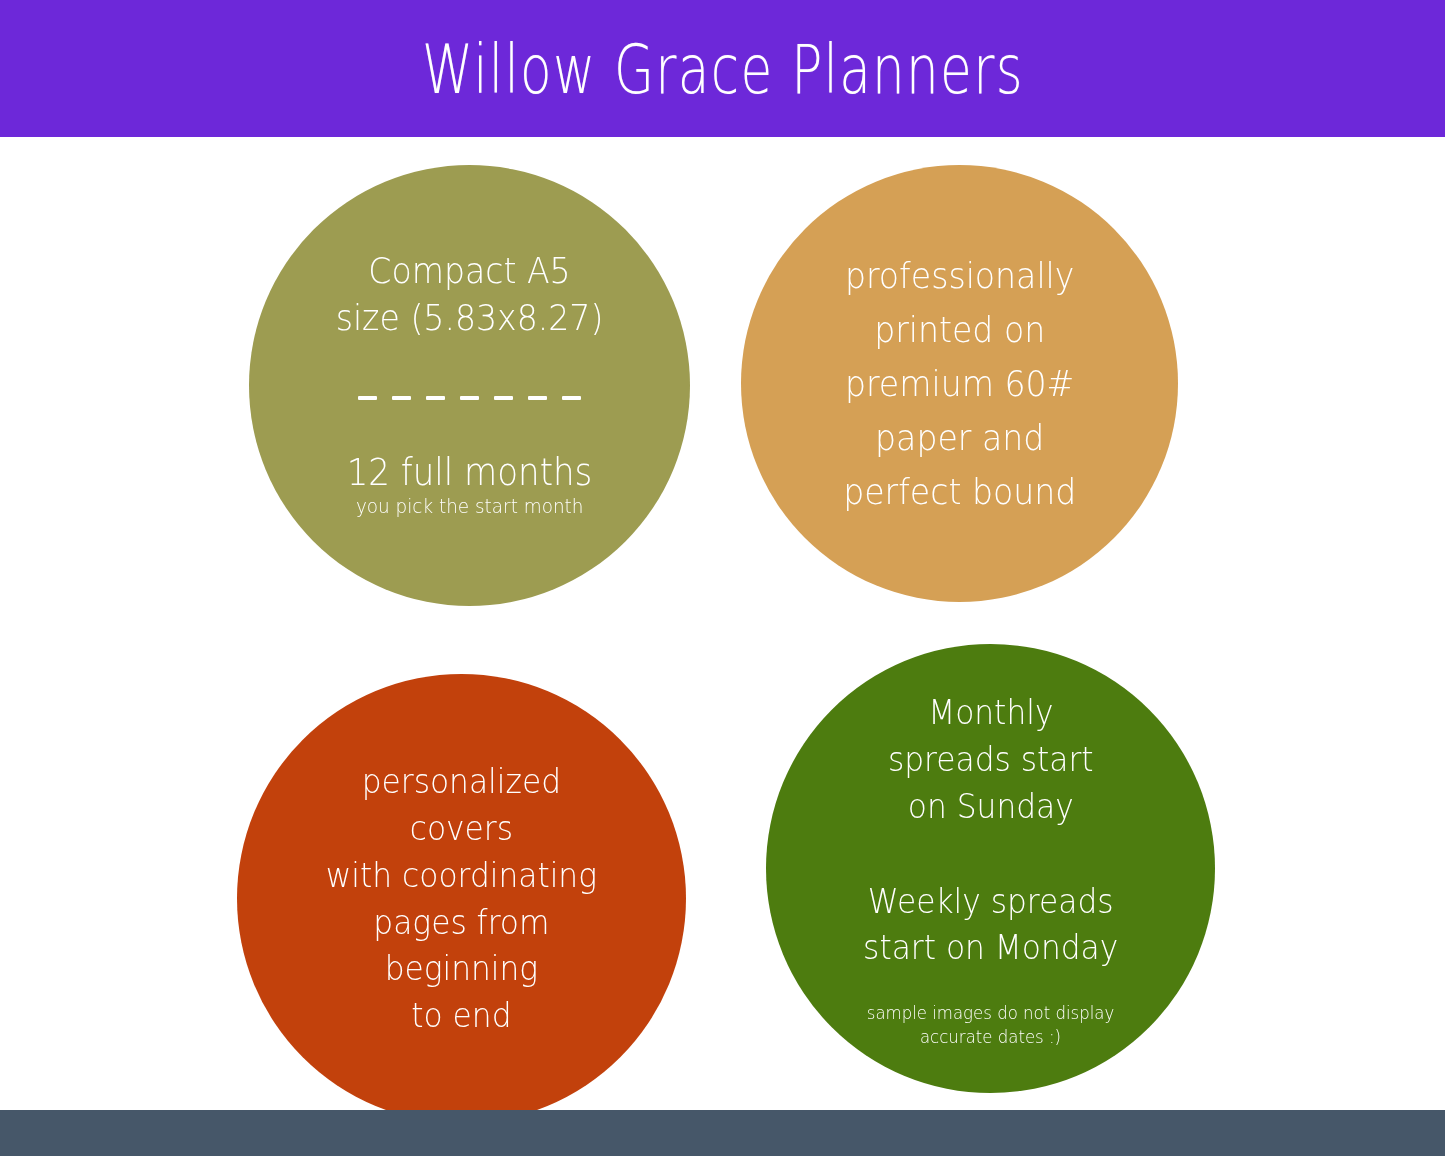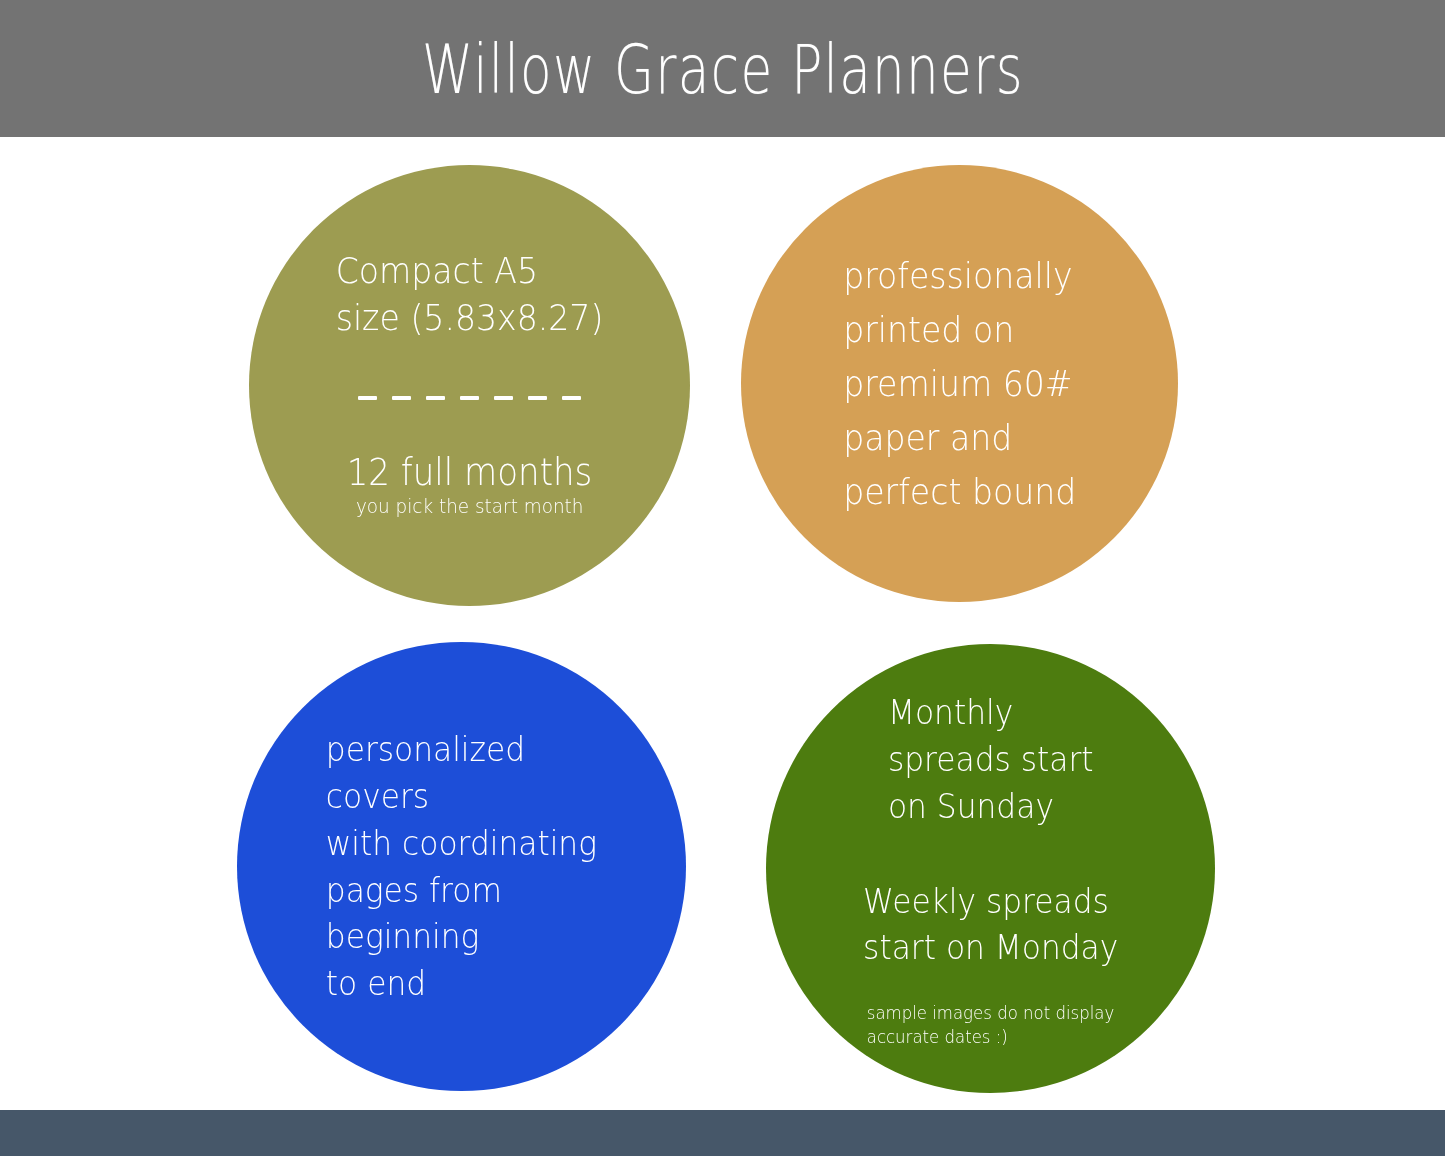--- a/index.html
+++ b/index.html
@@ -16,21 +16,21 @@
     position: relative;
   }
 
   
   .header-band {
     position: absolute;
     left: 0;
     top: 0;
     width: 1445px;
     height: 137px;
-    background: #737373;
+    background: #6d28d9;
     display: flex;
     align-items: center;
     justify-content: center;
   }
   .header-title {
     color: #ffffff;
     font-family: "DejaVu Sans", sans-serif;
     font-size: 60px;
     font-weight: 300;
     letter-spacing: 1.5px;
@@ -53,21 +53,21 @@
 
   
   .bubble {
     position: absolute;
     border-radius: 50%;
     display: flex;
     flex-direction: column;
     align-items: center;
     justify-content: center;
     box-sizing: border-box;
-    text-align: left;
+    text-align: center;
     color: #ffffff;
   }
 
   .bubble-text {
     font-family: "DejaVu Sans", sans-serif;
     font-weight: 300;
     color: #ffffff;
     transform: scaleX(0.92);
     transform-origin: center center;
     white-space: pre-line;
@@ -120,24 +120,24 @@
     background: #d5a055;
   }
   .bubble-print .line-main {
     font-size: 36px;
     line-height: 1.5;
   }
 
   
   .bubble-covers {
     left: 237px;
-    top: 505px;
+    top: 537px;
     width: 449px;
     height: 449px;
-    background: #1d4ed8;
+    background: #c2410c;
   }
   .bubble-covers .line-main {
     font-size: 34px;
     line-height: 1.38;
   }
 
   
   .bubble-spreads {
     left: 766px;
     top: 507px;

